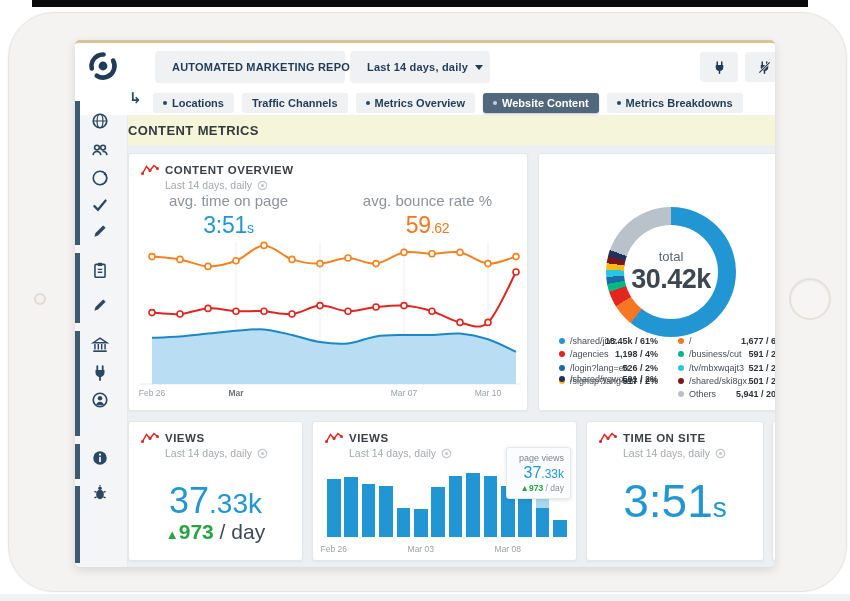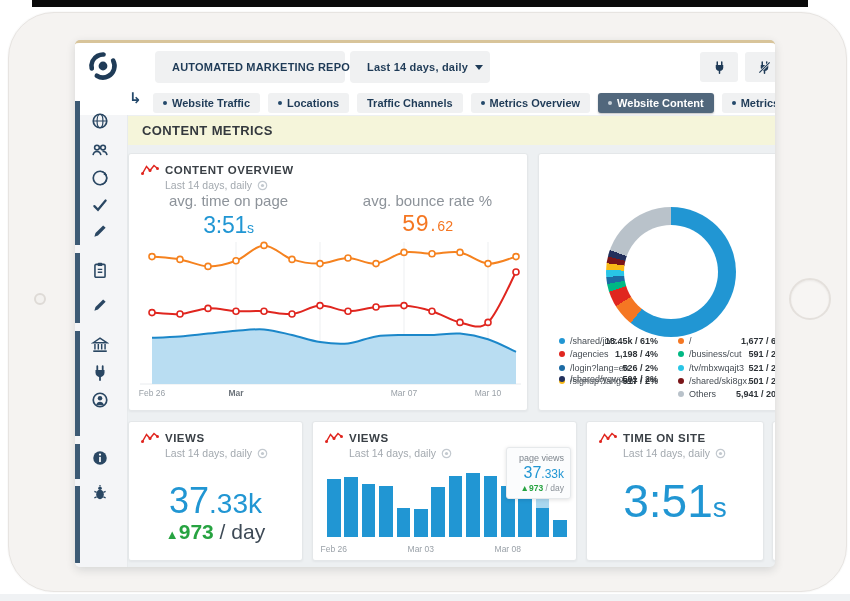--- a/index.html
+++ b/index.html
@@ -35,21 +35,21 @@
   .tab .dot{width:4px;height:4px;border-radius:50%;background:#24496b;}
   .tab.selected{background:#51677c;color:#fff;box-shadow:0 1px 2px rgba(0,0,0,.25);justify-content:space-between;}
   .tab.selected .dot{background:#c7d0d8;}
   
   .sidebar{position:absolute;left:0;top:72px;width:52px;bottom:0;background:#f4f5f7;border-right:1px solid #e8ebed;}
   .side-seg{position:absolute;left:0;width:5px;background:#3c5a74;z-index:5;}
   .side-icon{position:absolute;left:16px;width:18px;height:18px;cursor:pointer;}
   .side-icon svg{width:18px;height:18px;}
   
   .band{position:absolute;left:53px;top:73px;width:647px;height:29px;background:#f5f5da;
-        display:flex;align-items:center;padding-left:14px;box-sizing:border-box;}
+        display:flex;align-items:center;box-sizing:border-box;}
   .band .txt{font-size:13px;font-weight:700;color:#34393e;letter-spacing:.4px;}
   .card{position:absolute;background:#fff;border:1px solid #e4e7e9;border-radius:3px;
         box-shadow:0 1px 2px rgba(31,45,61,.05);overflow:hidden;box-sizing:border-box;}
   .c-overview{left:53px;top:110px;width:400px;height:258px;}
   .c-pages{left:463px;top:110px;width:316px;height:258px;}
   .c-views-num{left:53px;top:378px;width:175px;height:140px;}
   .c-views-bar{left:237px;top:378px;width:265px;height:140px;}
   .c-time{left:511px;top:378px;width:178px;height:140px;}
   .c-sliver{left:697px;top:378px;width:20px;height:140px;}
   .w-head{position:absolute;left:12px;top:9px;}
@@ -154,24 +154,20 @@
           <path d="M8 11.6v2.6" stroke="#1f3b57" stroke-width="1.6" stroke-linecap="round"></path>
           <path d="M2.5 13.5L13.5 2.5" stroke="#f0f1f2" stroke-width="2.6"></path>
           <path d="M2.5 13.5L13.5 2.5" stroke="#1f3b57" stroke-width="1.2"></path>
         </svg>
       </div>
 
       <span class="tab-arrow">↳</span>
       <div class="tabrow" id="tabs">
           <div class="tab">
             <span class="dot"></span>
-            <span>Website Traffic</span>
-          </div>
-          <div class="tab">
-            <span class="dot"></span>
             <span>Locations</span>
           </div>
           <div class="tab">
             <span>Traffic Channels</span>
           </div>
           <div class="tab">
             <span class="dot"></span>
             <span>Metrics Overview</span>
           </div>
           <div class="tab selected">
@@ -211,21 +207,21 @@
           </svg>
         </div>
       </div>
       <div class="metrics-row" id="metrics-row">
           <div class="metric">
             <div class="m-label">avg. time on page</div>
             <div class="m-val" style="color: rgb(33, 150, 211);"><span class="bg">3:51</span><span class="sm">s</span></div>
           </div>
           <div class="metric">
             <div class="m-label">avg. bounce rate %</div>
-            <div class="m-val" style="color: rgb(245, 119, 35); font-family: Liberation Mono, monospace;"><span class="bg">59</span><span class="sm">.62</span></div>
+            <div class="m-val" style="color: rgb(245, 119, 35);"><span class="bg">59</span><span class="sm">.62</span></div>
           </div>
         </div>
       <svg class="line-svg" id="line-svg" width="400" height="176" viewBox="0 0 400 176">
           <line x1="107" x2="107" y1="6" y2="148" stroke="#edeff1" stroke-width="1"></line>
           <line x1="191" x2="191" y1="6" y2="148" stroke="#edeff1" stroke-width="1"></line>
           <line x1="275" x2="275" y1="6" y2="148" stroke="#edeff1" stroke-width="1"></line>
           <line x1="359" x2="359" y1="6" y2="148" stroke="#edeff1" stroke-width="1"></line>
           <line x1="11" x2="392" y1="148" y2="148" stroke="#e8ebee"></line>
           <path d="M23,101.8C27.7,101.6 41.7,101.1 51,100.4C60.3,99.7 69.7,98.5 79,97.6C88.3,96.7 97.7,95.5 107,94.8C116.3,94.1 125.7,92.7 135,93.4C144.3,94.1 153.7,96.9 163,99.0C172.3,101.1 181.7,104.6 191,106.0C200.3,107.4 209.7,108.3 219,107.4C228.3,106.5 237.7,101.8 247,100.4C256.3,99.0 265.7,99.2 275,99.0C284.3,98.8 293.7,99.2 303,99.0C312.3,98.8 321.7,96.9 331,97.6C340.3,98.3 349.7,100.2 359,103.2C368.3,106.2 382.3,113.7 387,115.8L387,148L23,148Z" fill="#b9ddf2"></path>
           <path d="M23,101.8C27.7,101.6 41.7,101.1 51,100.4C60.3,99.7 69.7,98.5 79,97.6C88.3,96.7 97.7,95.5 107,94.8C116.3,94.1 125.7,92.7 135,93.4C144.3,94.1 153.7,96.9 163,99.0C172.3,101.1 181.7,104.6 191,106.0C200.3,107.4 209.7,108.3 219,107.4C228.3,106.5 237.7,101.8 247,100.4C256.3,99.0 265.7,99.2 275,99.0C284.3,98.8 293.7,99.2 303,99.0C312.3,98.8 321.7,96.9 331,97.6C340.3,98.3 349.7,100.2 359,103.2C368.3,106.2 382.3,113.7 387,115.8" fill="none" stroke="#1b87c9" stroke-width="2"></path>
@@ -264,20 +260,24 @@
           <span class="x-lab" style="left: 23px;">Feb 26</span>
           <span class="x-lab em" style="left: 107px;">Mar</span>
           <span class="x-lab" style="left: 275px;">Mar 07</span>
           <span class="x-lab" style="left: 359px;">Mar 10</span>
         </div>
     </div>
 
     <div class="card c-pages">
       <div class="donut" id="donut" style="background: conic-gradient(rgb(33, 150, 211) 0deg, rgb(33, 150, 211) 218.32deg, rgb(245, 119, 35) 218.32deg, rgb(245, 119, 35) 238.17deg, rgb(224, 38, 31) 238.17deg, rgb(224, 38, 31) 252.34deg, rgb(0, 184, 132) 252.34deg, rgb(0, 184, 132) 259.34deg, rgb(28, 107, 164) 259.34deg, rgb(28, 107, 164) 265.56deg, rgb(41, 197, 230) 265.56deg, rgb(41, 197, 230) 271.72deg, rgb(249, 185, 22) 271.72deg, rgb(249, 185, 22) 277.84deg, rgb(122, 21, 24) 277.84deg, rgb(122, 21, 24) 283.77deg, rgb(35, 48, 92) 283.77deg, rgb(35, 48, 92) 289.7deg, rgb(185, 194, 202) 289.7deg, rgb(185, 194, 202) 360deg);"></div>
       <div class="donut-hole"></div>
+      <div class="donut-center">
+        <div class="d-total">total</div>
+        <div class="d-value">30.42k</div>
+      </div>
       <div id="legend">
           <div class="legend-row" style="left: 20px; width: 99px; top: 182px;">
             <span class="ldot" style="background: rgb(33, 150, 211);"></span>
             <span class="lname">/shared/jiYz…</span>
             <span class="lval">18.45k / 61%</span>
           </div>
           <div class="legend-row" style="left: 20px; width: 99px; top: 195.3px;">
             <span class="ldot" style="background: rgb(224, 38, 31);"></span>
             <span class="lname">/agencies</span>
             <span class="lval">1,198 / 4%</span>

